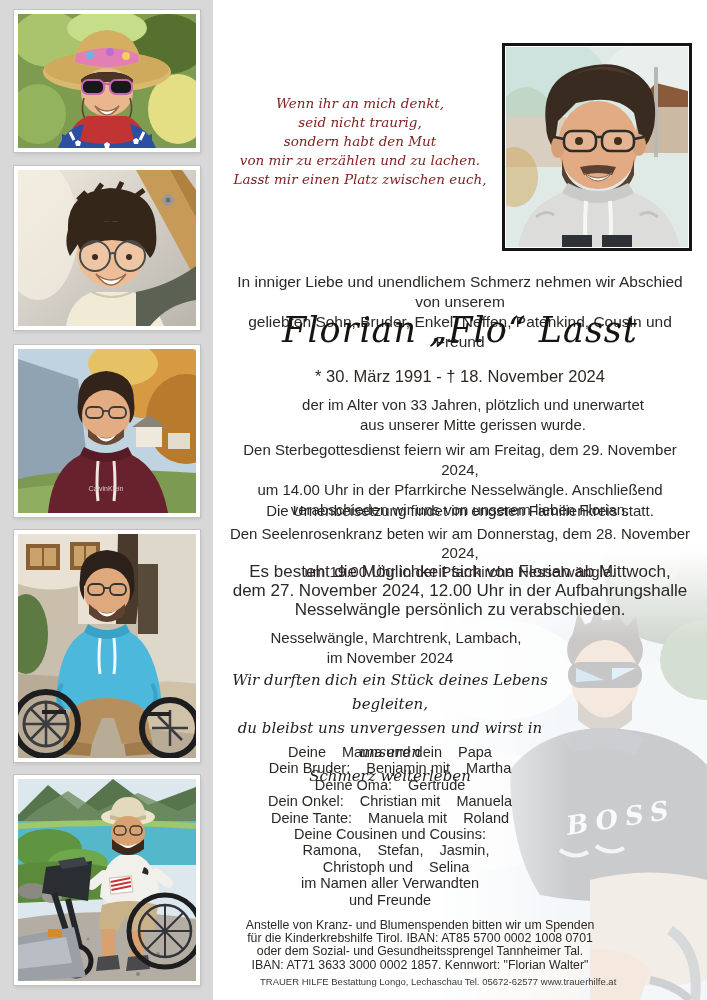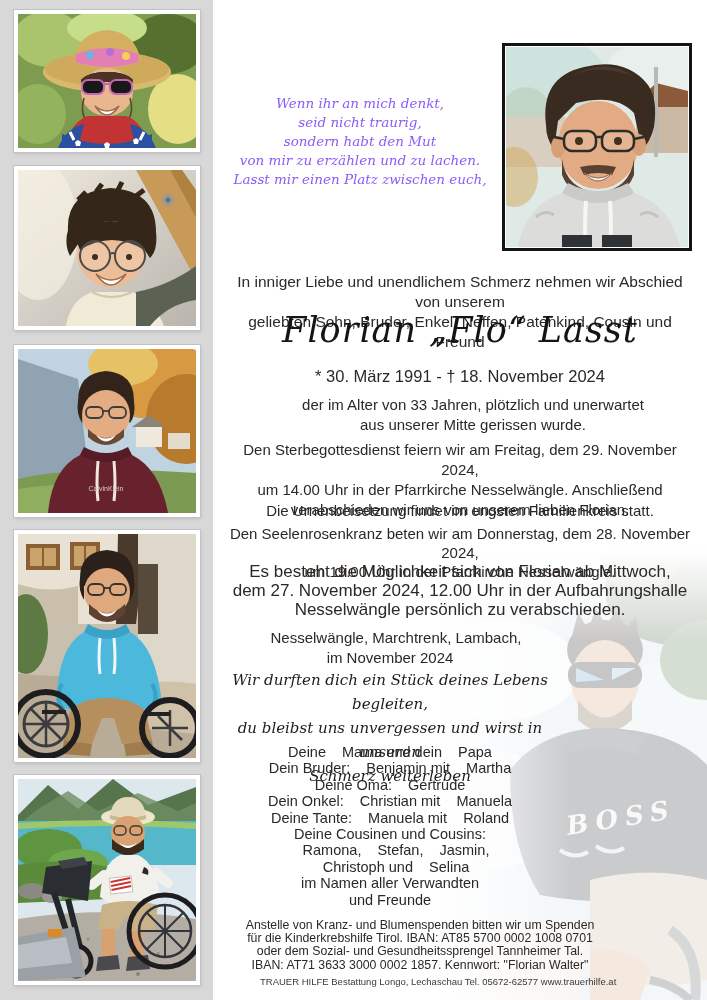--- a/index.html
+++ b/index.html
@@ -21,21 +21,21 @@
     background:#fff;padding:1px;line-height:0;
   }
   .watermark{position:absolute;left:440px;top:550px;width:267px;height:450px;opacity:.24;}
   .watermark svg{display:block;}
   .fade-left{position:absolute;left:0;top:0;width:130px;height:100%;
     background:linear-gradient(90deg,#fff 0%,rgba(255,255,255,0) 100%);}
   .fade-top{position:absolute;left:0;top:0;width:100%;height:90px;
     background:linear-gradient(180deg,#fff 0%,rgba(255,255,255,0) 100%);}
   .block{position:absolute;text-align:center;}
   .script{font-family:"DejaVu Serif", serif;font-style:italic;}
-  .poem{left:228px;top:94px;width:264px;font-size:13.5px;line-height:19px;color:#8b5cf6;}
+  .poem{left:228px;top:94px;width:264px;font-size:13.5px;line-height:19px;color:#7f1d1d;}
   .intro{left:225px;top:272px;width:470px;font-size:15.5px;line-height:20px;}
   .name{left:225px;top:310px;width:470px;font-size:35px;letter-spacing:1px;color:#161412;}
   .dates{left:225px;top:367px;width:470px;font-size:16.5px;}
   .agetext{left:238px;top:395px;width:470px;font-size:15px;line-height:20px;}
   .funeral{left:225px;top:440px;width:470px;font-size:15px;line-height:20px;text-align:center;}
   .urn{left:225px;top:502px;width:470px;font-size:15px;}
   .rosary{left:225px;top:524px;width:470px;font-size:15px;line-height:19px;}
   .viewing{left:225px;top:562px;width:470px;font-size:17px;line-height:19px;}
   .places{left:225px;top:628px;width:330px;font-size:15px;line-height:20px;}
   .verse{left:225px;top:668px;width:330px;font-size:15px;line-height:24px;color:#1f1d1b;}

